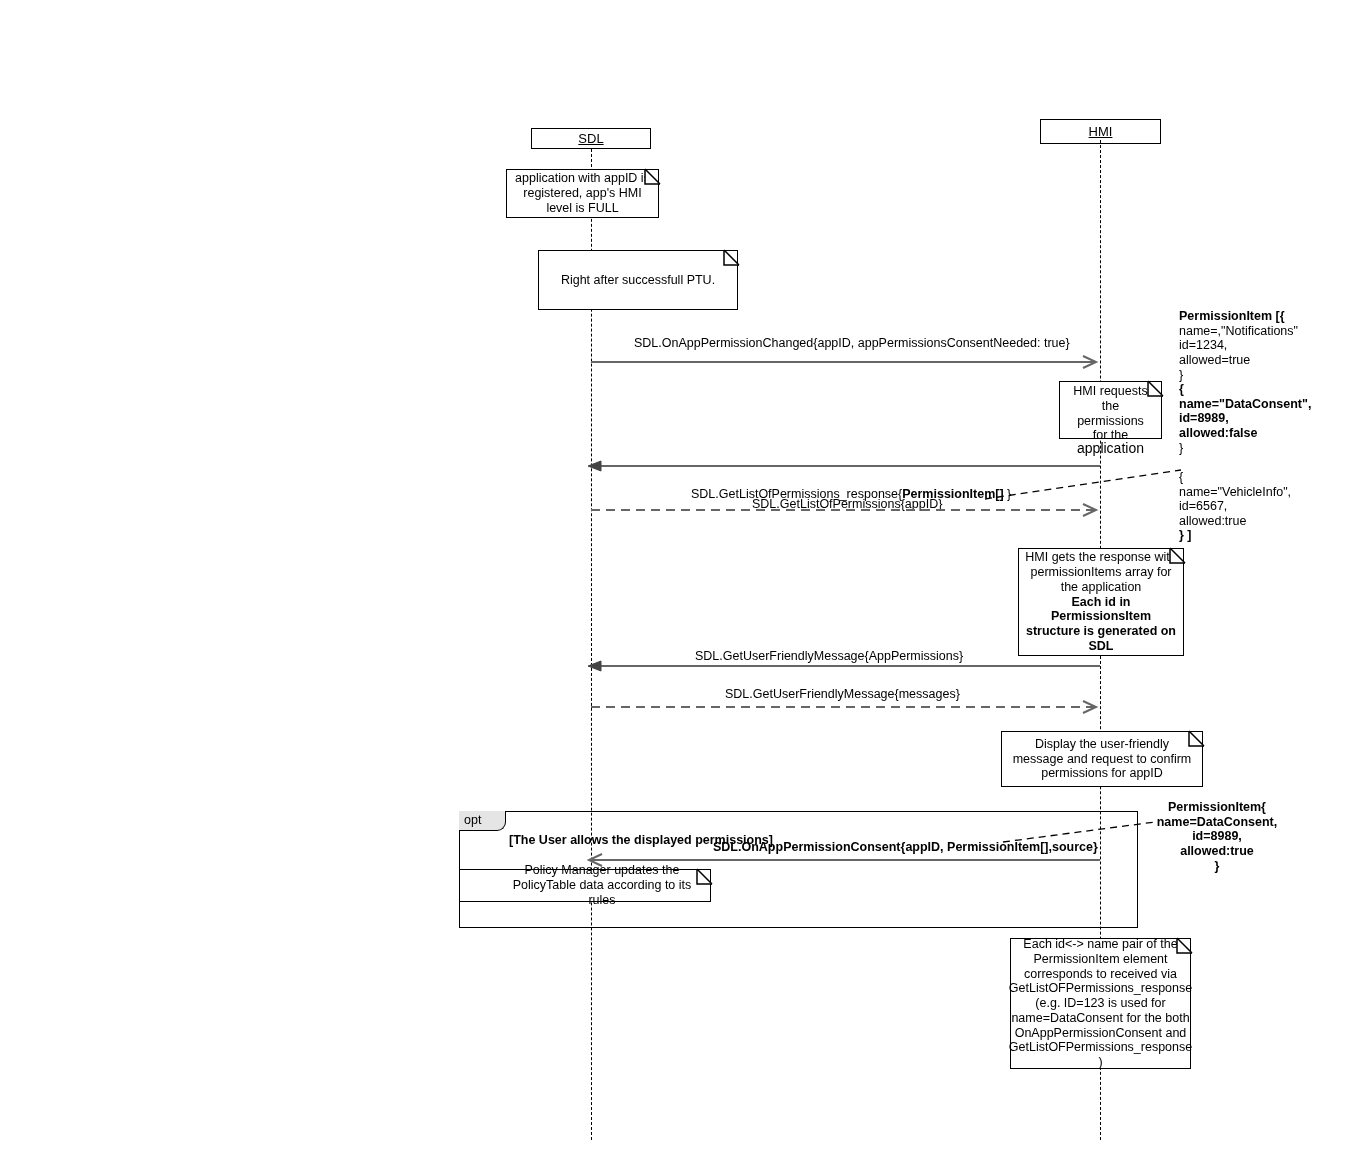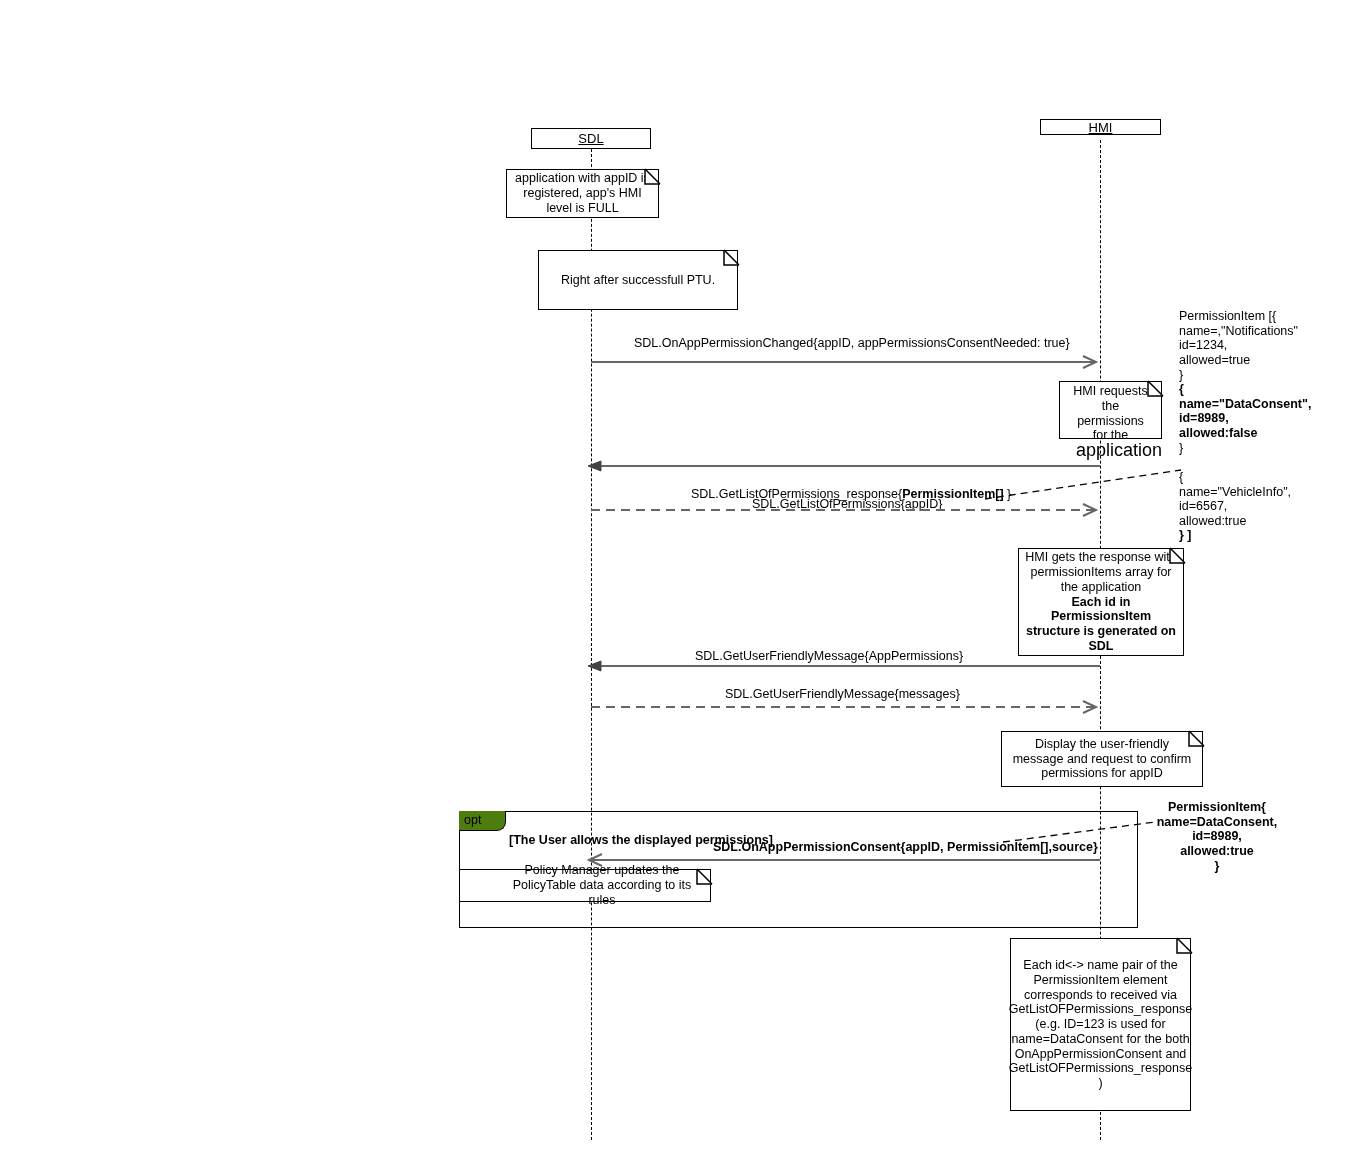--- a/index.html
+++ b/index.html
@@ -55,23 +55,23 @@
     right: -2px;
     width: 16px;
     height: 16px;
     overflow: visible;
   }
   .note-overflow {
     position: absolute;
     box-sizing: border-box;
     background: transparent;
     border: none;
-    font-size: 18px;
+    font-size: 14px;
     line-height: 1.18;
-    text-align: right;
+    text-align: center;
   }
   .msg-label {
     position: absolute;
     font-size: 12.5px;
     white-space: nowrap;
     line-height: 1;
     color: #000;
   }
   .msg-label.bold-part b {
     font-weight: bold;
@@ -85,60 +85,60 @@
     box-sizing: border-box;
     border: 1.5px solid #000;
     background: transparent;
   }
   .frag-tab {
     position: absolute;
     box-sizing: border-box;
     font-size: 12.5px;
     line-height: 1;
     padding: 3px 10px 3px 5px;
-    background: #4d7c0f;
+    background: #e5e5e5;
     color: #000;
   }
   .frag-guard {
     position: absolute;
     font-size: 12.5px;
     font-weight: bold;
     white-space: nowrap;
     color: #000;
     padding-left: 48px;
   }
   .side-block {
     position: absolute;
     font-size: 12.5px;
     line-height: 1.17;
     color: #000;
     white-space: pre-line;
   }
   .side-block .hdr {
-    font-weight: normal;
+    font-weight: bold;
   }
   .side-block .bold {
     font-weight: bold;
   }
   .side-block.centered {
     text-align: center;
     font-weight: bold;
   }
 </style>
 </head>
 <body>
 
 <div id="canvas">
 
   <div class="lifeline-head" style="left:531px; top:128px; width:120px; height:21px;">
     <span>SDL</span>
   </div>
   <div class="lifeline-line" style="left:591px; top:149px; height:991px;"></div>
 
-  <div class="lifeline-head" style="left:1040px; top:119px; width:121px; height:16px;">
+  <div class="lifeline-head" style="left:1040px; top:119px; width:121px; height:25px;">
     <span>HMI</span>
   </div>
   <div class="lifeline-line" style="left:1100px; top:140px; height:1000px;"></div>
 
   <div class="note" style="left:506px; top:169px; width:153px; height:49px; display:flex; align-items:center; justify-content:center;">
     <span>application with appID is registered, app's HMI level is FULL</span>
     <svg class="foldslash" viewBox="0 0 16 16">
       <polygon points="1,1 16,16 1,16" fill="#ffffff" stroke="none"></polygon>
       <polyline points="1,1 16,16" fill="none" stroke="#000000" stroke-width="1.5"></polyline>
       <polyline points="1,1 1,16 16,16" fill="none" stroke="#000000" stroke-width="1.5"></polyline>
@@ -256,21 +256,21 @@
 
   <div class="note" style="left:459px; top:869px; width:252px; height:33px; display:flex; align-items:center; justify-content:center;padding-left:40px;">
     <span>Policy Manager updates the PolicyTable data according to its rules</span>
     <svg class="foldslash" viewBox="0 0 16 16">
       <polygon points="1,1 16,16 1,16" fill="#ffffff" stroke="none"></polygon>
       <polyline points="1,1 16,16" fill="none" stroke="#000000" stroke-width="1.5"></polyline>
       <polyline points="1,1 1,16 16,16" fill="none" stroke="#000000" stroke-width="1.5"></polyline>
     </svg>
   </div>
 
-  <div class="note" style="left:1010px; top:938px; width:181px; height:173px; display:flex; align-items:center; justify-content:center;">
+  <div class="note" style="left:1010px; top:938px; width:181px; height:131px; display:flex; align-items:center; justify-content:center;">
     <span>Each id&lt;-&gt; name pair of the PermissionItem element corresponds to received via GetListOFPermissions_response  (e.g. ID=123 is used for name=DataConsent for the both OnAppPermissionConsent and GetListOFPermissions_response )</span>
     <svg class="foldslash" viewBox="0 0 16 16">
       <polygon points="1,1 16,16 1,16" fill="#ffffff" stroke="none"></polygon>
       <polyline points="1,1 16,16" fill="none" stroke="#000000" stroke-width="1.5"></polyline>
       <polyline points="1,1 1,16 16,16" fill="none" stroke="#000000" stroke-width="1.5"></polyline>
     </svg>
   </div>
 
 </div>
 

